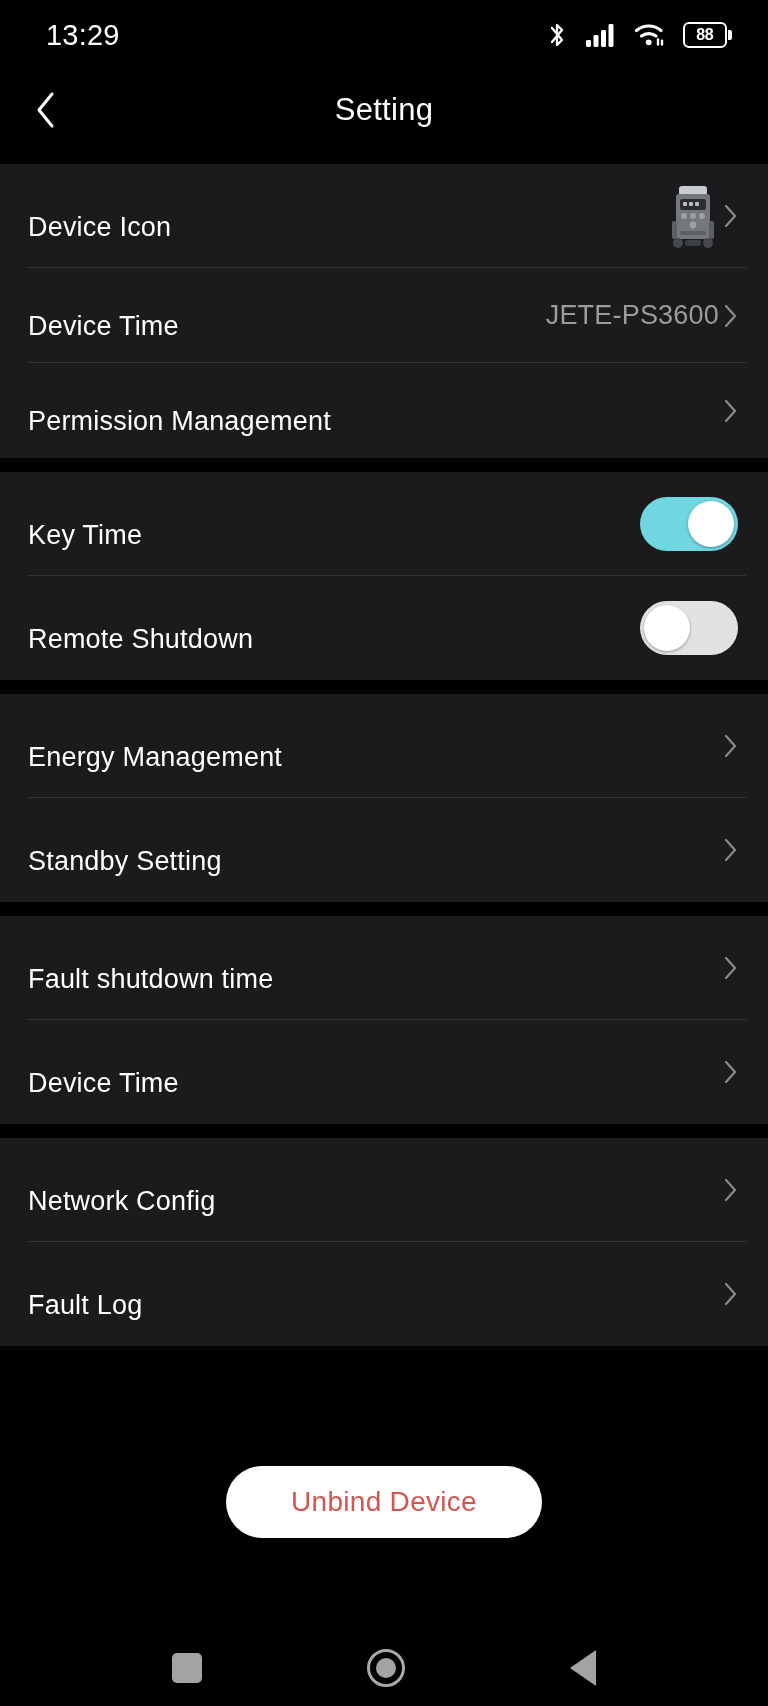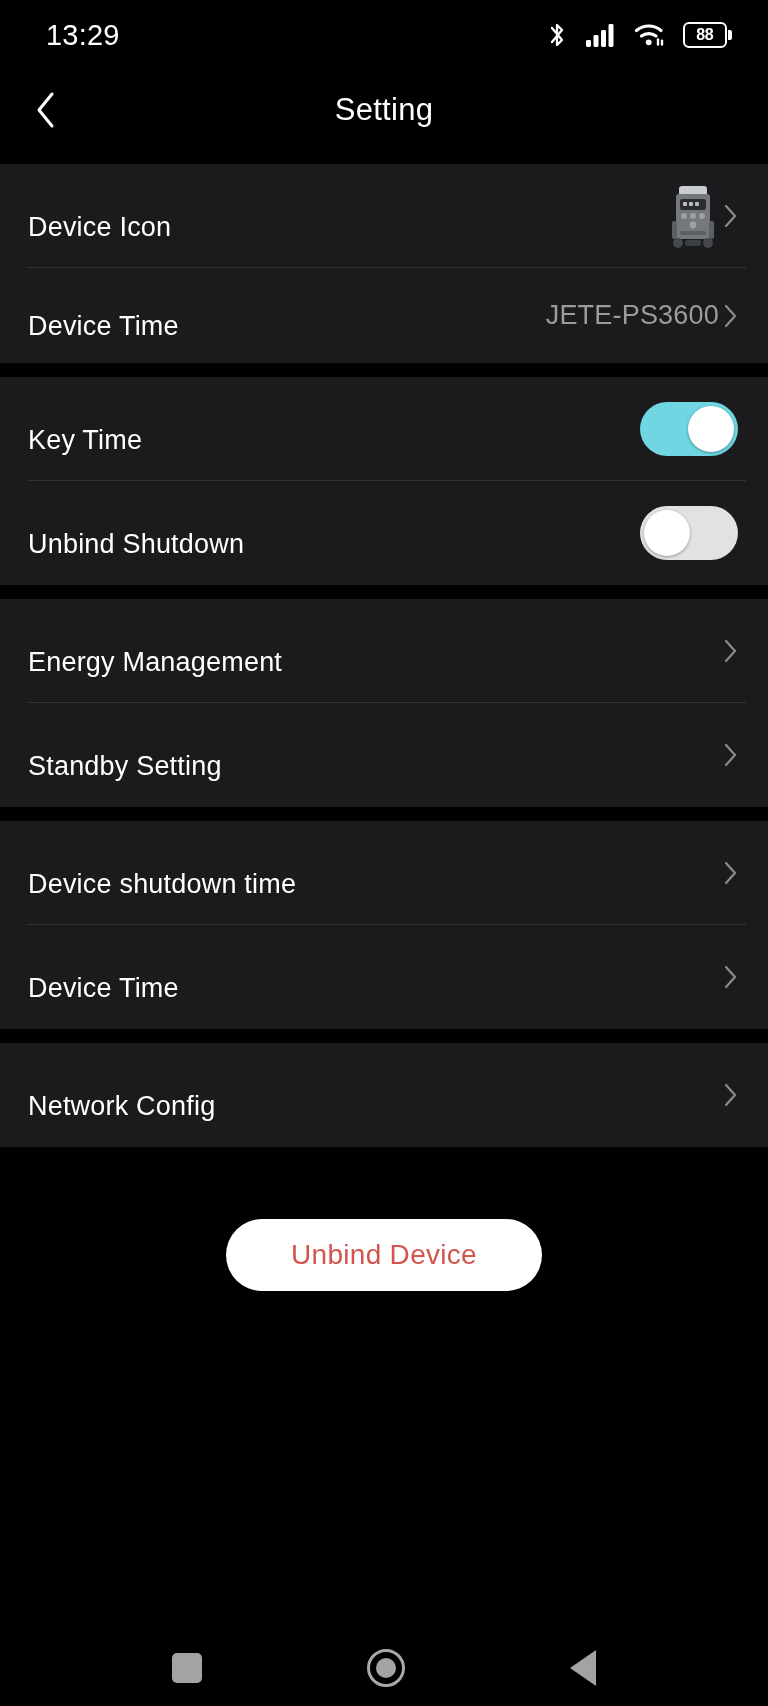--- a/index.html
+++ b/index.html
@@ -76,20 +76,21 @@
     position:absolute; top:4px; width:46px; height:46px; border-radius:50%;
     background:#fff; box-shadow:0 1px 3px rgba(0,0,0,.35);
   }
   .toggle.on  .knob { left:48px; }
   .toggle.off .knob { left:4px; }
 
   
   .unbind-wrap {
     background:#000; display:flex; align-items:center; justify-content:center;
     padding:72px 0 0 0;
+    margin-top:48px;
   }
   .unbind-btn {
     width:316px; height:72px; border-radius:36px; background:#fff; border:none;
     color:#d2564f; font-size:28px; font-family:"Liberation Sans", sans-serif;
     letter-spacing:.3px; cursor:pointer;
   }
 
   
   .navbar {
     height:76px; flex:0 0 76px; background:#000;
@@ -193,37 +194,46 @@
         <div class="row-label">Device Time</div>
         <div class="row-right">
           <div class="row-value">JETE-PS3600</div>
           <svg class="chev" viewBox="0 0 14 24">
             <path d="M2 2 L11 12 L2 22" fill="none" stroke="#8a8a8d" stroke-width="2.2" stroke-linecap="round" stroke-linejoin="round"></path>
           </svg>
         </div>
         <div class="divider"></div>
       </div>
 
+      <div class="row">
+        <div class="row-label">Permission Management</div>
+        <div class="row-right">
+          <svg class="chev" viewBox="0 0 14 24">
+            <path d="M2 2 L11 12 L2 22" fill="none" stroke="#8a8a8d" stroke-width="2.2" stroke-linecap="round" stroke-linejoin="round"></path>
+          </svg>
+        </div>
+
+      </div>
     </div>
 
     <div class="gap"></div>
     <div class="group">
 
       <div class="row row-tall">
         <div class="row-label">Key Time</div>
         <div class="row-right">
           <div class="toggle on">
             <div class="knob"></div>
           </div>
         </div>
         <div class="divider"></div>
       </div>
 
       <div class="row row-tall">
-        <div class="row-label">Unbind Shutdown</div>
+        <div class="row-label">Remote Shutdown</div>
         <div class="row-right">
           <div class="toggle off">
             <div class="knob"></div>
           </div>
         </div>
 
       </div>
     </div>
 
     <div class="gap"></div>
@@ -244,21 +254,21 @@
             <path d="M2 2 L11 12 L2 22" fill="none" stroke="#8a8a8d" stroke-width="2.2" stroke-linecap="round" stroke-linejoin="round"></path>
           </svg>
         </div>
 
       </div>
     </div>
 
     <div class="gap"></div>
     <div class="group">
       <div class="row row-tall">
-        <div class="row-label">Device shutdown time</div>
+        <div class="row-label">Fault shutdown time</div>
         <div class="row-right">
           <svg class="chev" viewBox="0 0 14 24">
             <path d="M2 2 L11 12 L2 22" fill="none" stroke="#8a8a8d" stroke-width="2.2" stroke-linecap="round" stroke-linejoin="round"></path>
           </svg>
         </div>
         <div class="divider"></div>
       </div>
       <div class="row row-tall">
         <div class="row-label">Device Time</div>
         <div class="row-right">
@@ -273,20 +283,29 @@
     <div class="gap"></div>
     <div class="group">
       <div class="row row-tall">
         <div class="row-label">Network Config</div>
         <div class="row-right">
           <svg class="chev" viewBox="0 0 14 24">
             <path d="M2 2 L11 12 L2 22" fill="none" stroke="#8a8a8d" stroke-width="2.2" stroke-linecap="round" stroke-linejoin="round"></path>
           </svg>
         </div>
         <div class="divider"></div>
+      </div>
+      <div class="row row-tall">
+        <div class="row-label">Fault Log</div>
+        <div class="row-right">
+          <svg class="chev" viewBox="0 0 14 24">
+            <path d="M2 2 L11 12 L2 22" fill="none" stroke="#8a8a8d" stroke-width="2.2" stroke-linecap="round" stroke-linejoin="round"></path>
+          </svg>
+        </div>
+
       </div>
     </div>
 
     <div class="unbind-wrap">
       <button class="unbind-btn">Unbind Device</button>
     </div>
 
     <div class="spacer-bottom"></div>
   </div>
 

